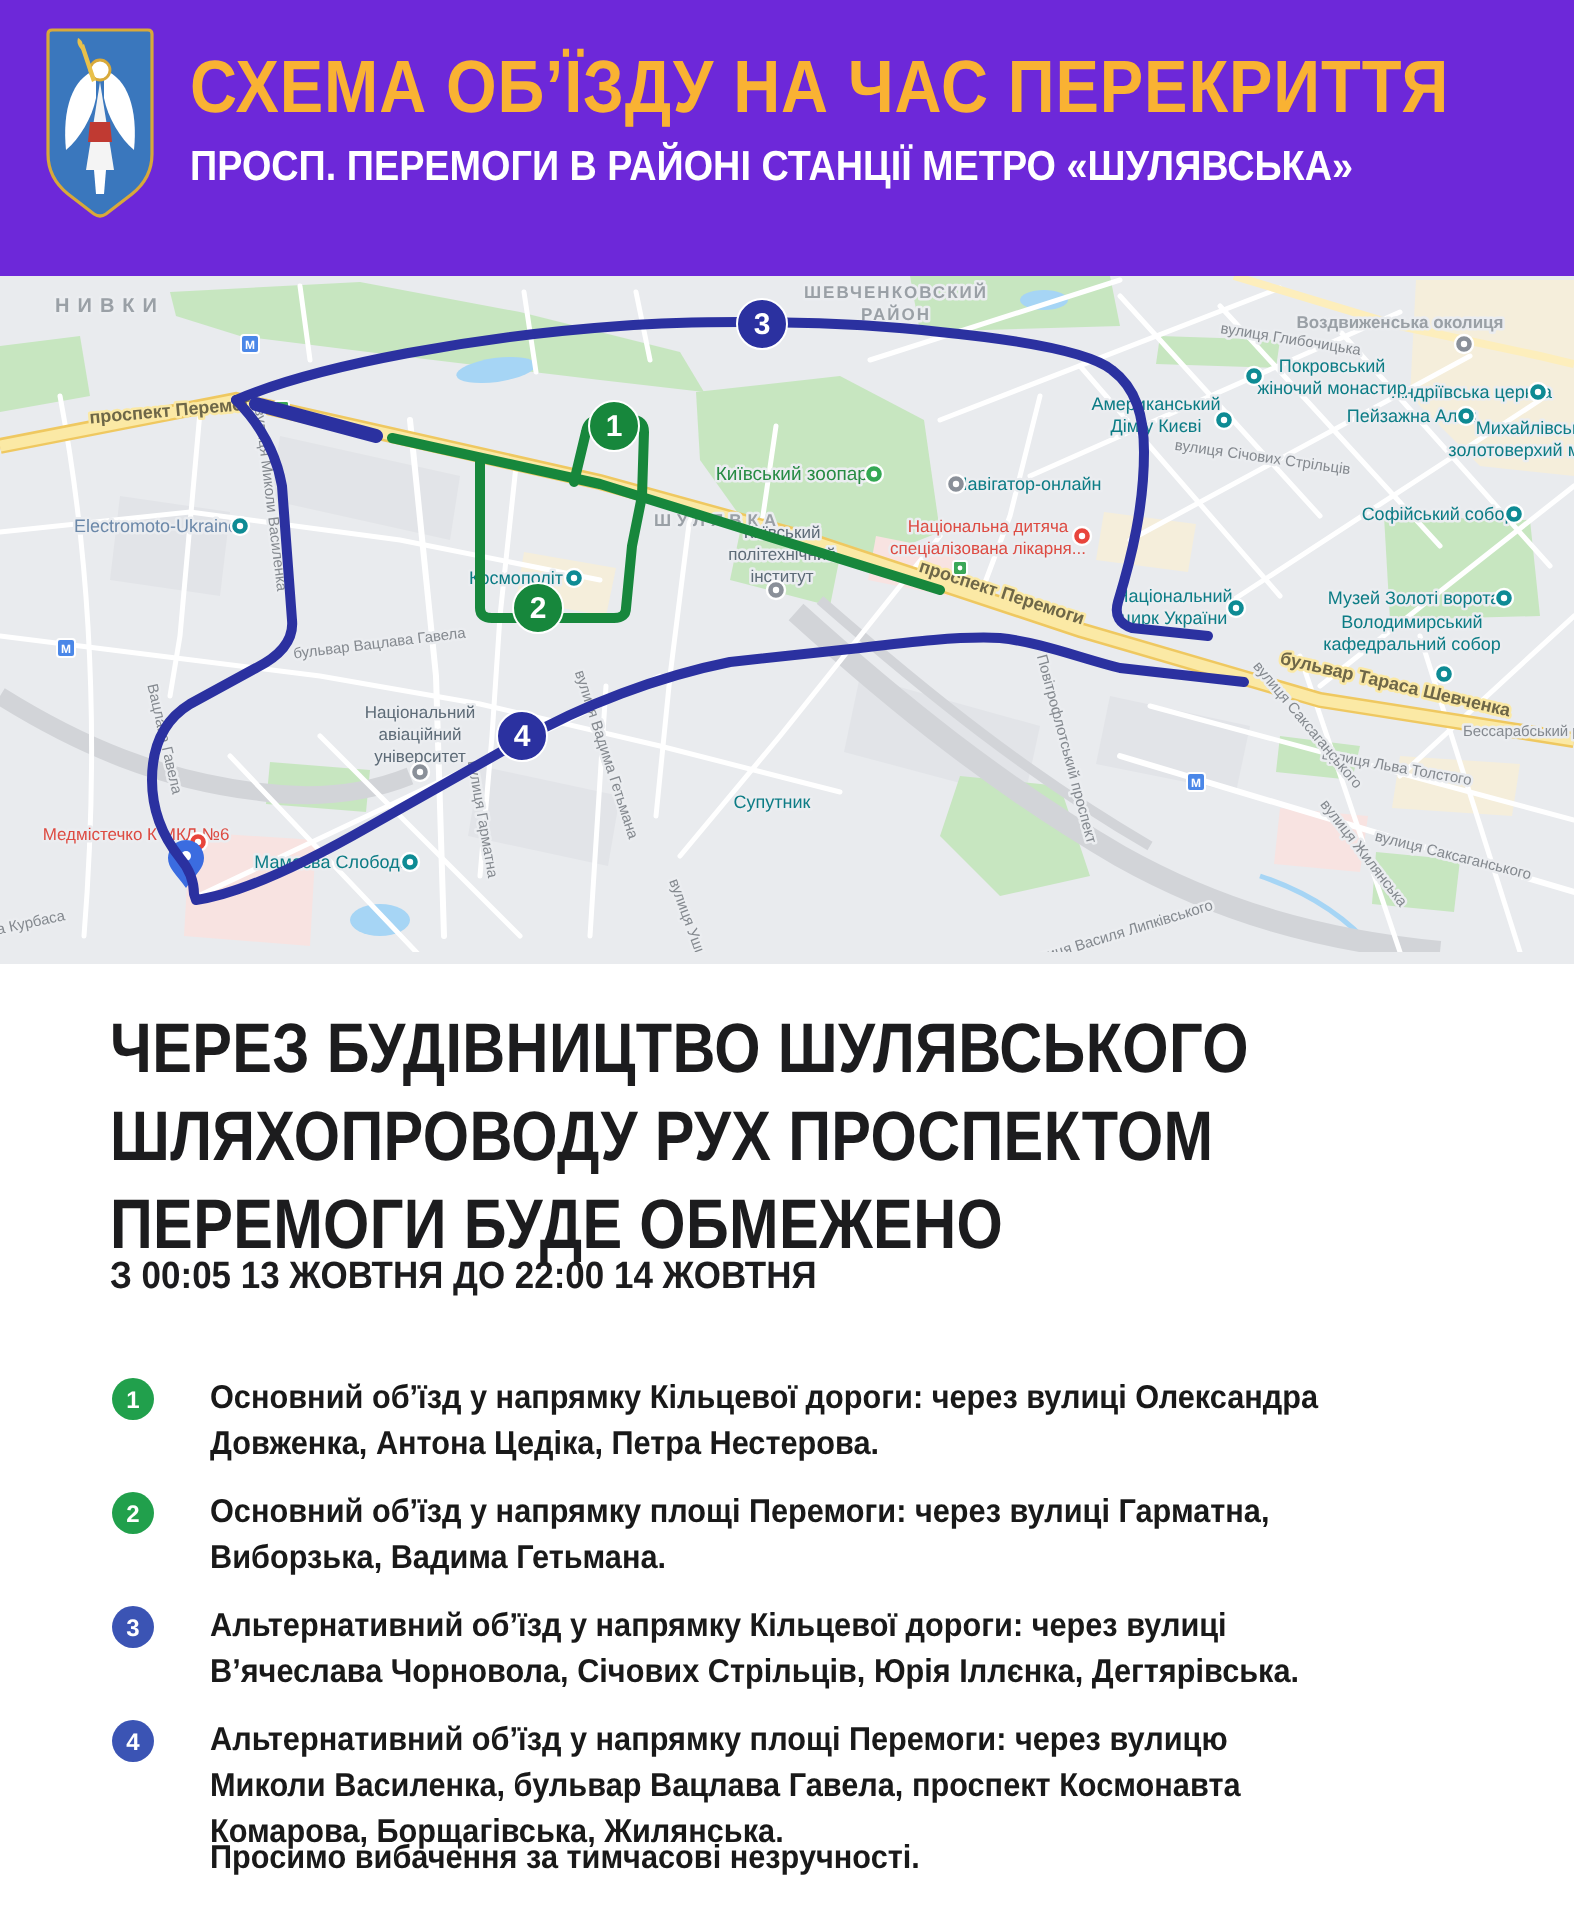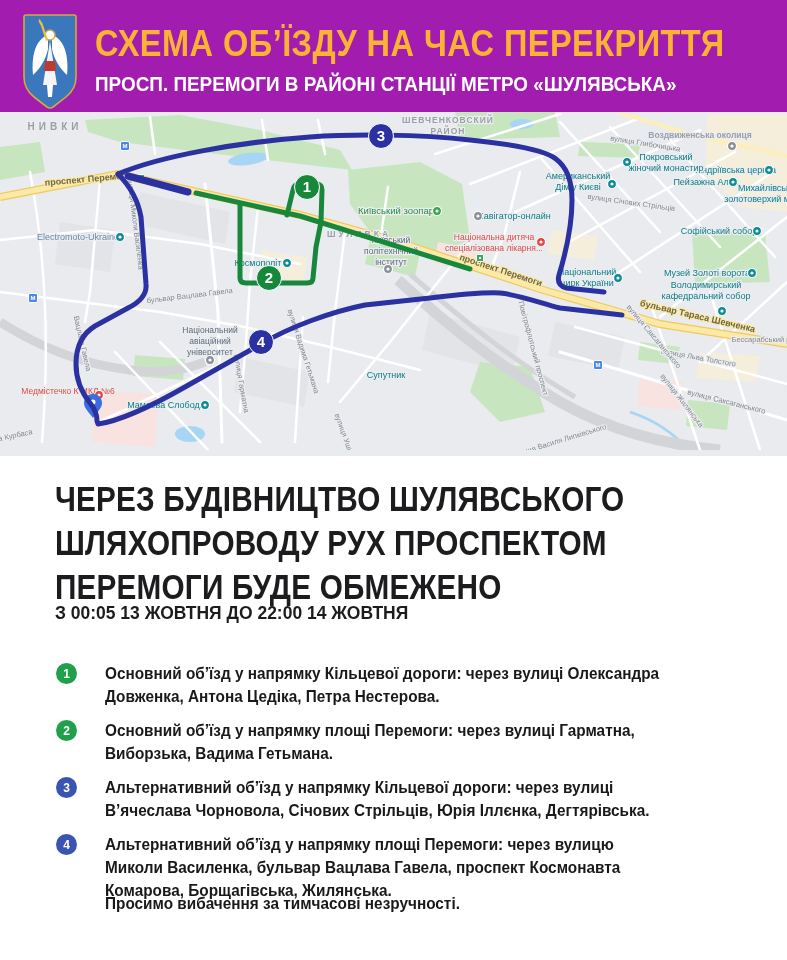--- a/index.html
+++ b/index.html
@@ -1,18 +1,18 @@
 <!DOCTYPE html>
 <html><head>
 <meta charset="utf-8">
 <style>
   html,body{margin:0;padding:0;background:#fff;}
   body{width:787px;height:960px;overflow:hidden;font-family:"Liberation Sans",sans-serif;-webkit-font-smoothing:antialiased;}
   
-  .header{position:relative;width:787px;height:112px;background:#a21caf;}
+  .header{position:relative;width:787px;height:138px;background:#6d28d9;}
   .logo{position:absolute;left:20px;top:11px;width:60px;height:100px;}
   .titles{position:absolute;left:95px;top:0;width:680px;height:122px;}
   .title{position:absolute;top:23px;left:0;width:780px;color:#f9b233;font-size:37px;font-weight:700;letter-spacing:.5px;transform:scaleX(.88);transform-origin:0 50%;white-space:nowrap;}
   .subtitle{position:absolute;top:72px;left:0;width:780px;color:#ffffff;font-size:21px;font-weight:700;transform:scaleX(.90);transform-origin:0 50%;white-space:nowrap;}
   
   .mapwrap{position:relative;width:787px;height:344px;background:#e9ebee;}
   svg{display:block;}
   .lbl{font-family:"Liberation Sans",sans-serif;paint-order:stroke;stroke:#ebedf0;stroke-width:2.5px;stroke-linejoin:round;}
   .area{font-size:10px;fill:#9aa0a6;font-weight:700;}
   .area2{font-size:8.5px;fill:#9aa0a6;font-weight:700;}

